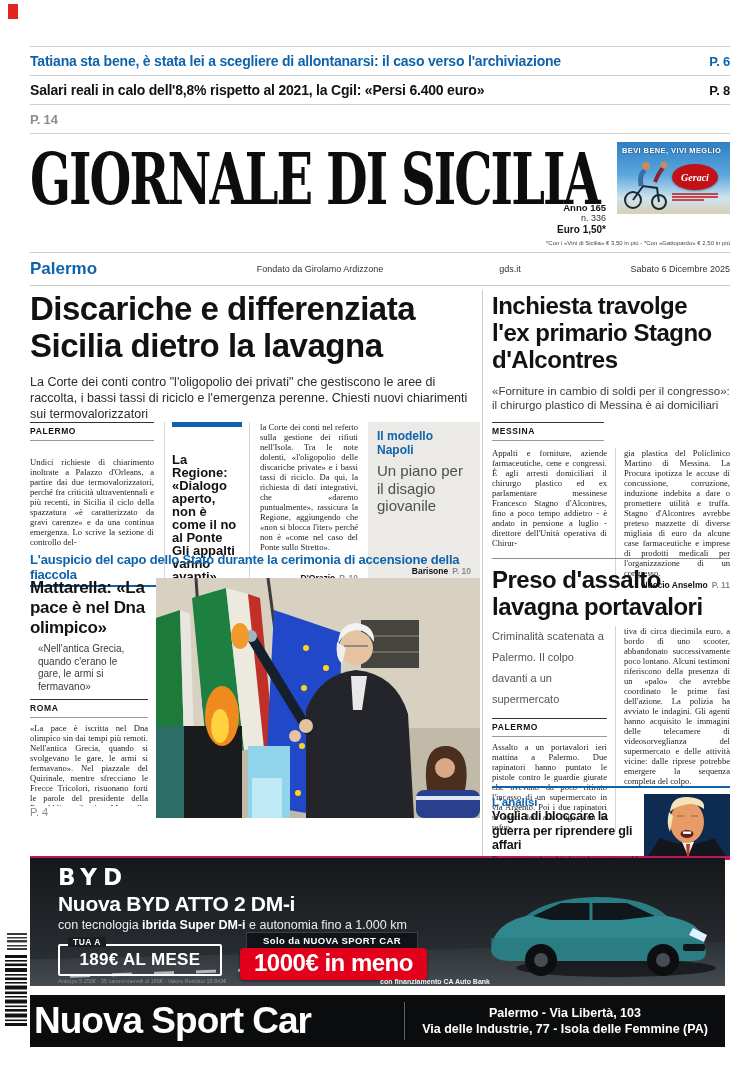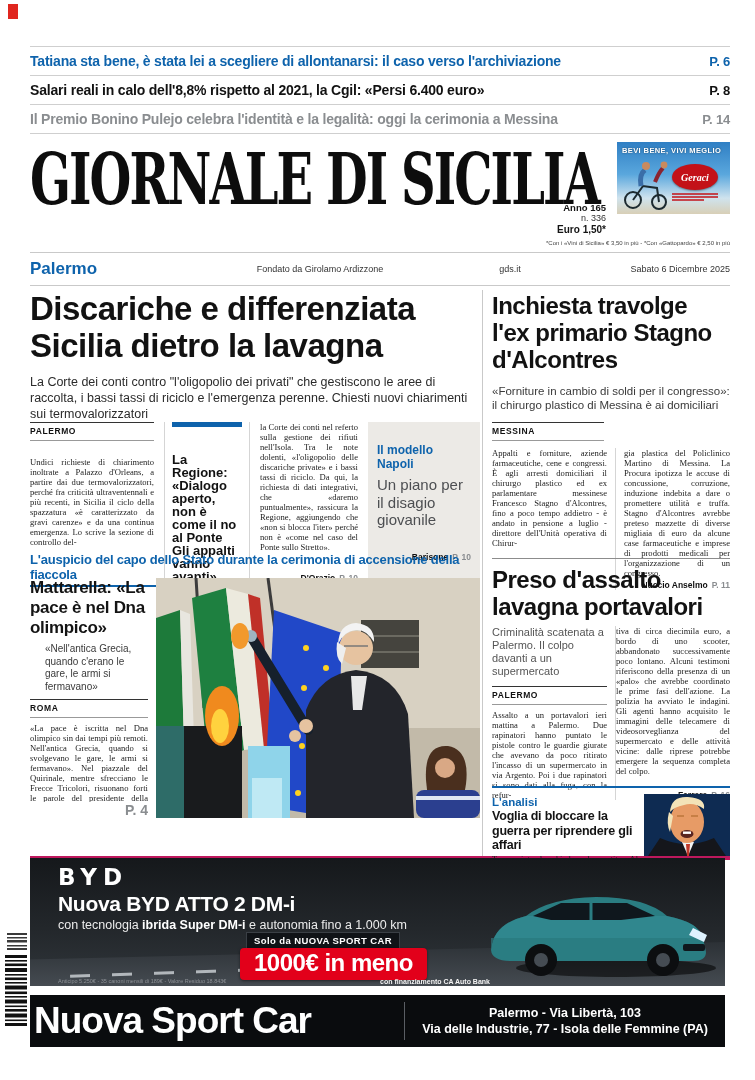--- a/index.html
+++ b/index.html
@@ -69,53 +69,53 @@
   .bypage{color:#8a8d90;margin-left:4px;}
 
   .lead-cols{position:absolute;left:0;top:132px;width:450px;height:126px;display:grid;
              grid-template-columns:124px 86px 98px 1fr;column-gap:10px;}
   .lcol1 .body-serif{margin-top:16px;height:96px;}
   .quote-col{border-left:1px solid #d5d5d5;border-right:1px solid #d5d5d5;padding:0 7px;}
   .qbar{height:5px;background:#0e63ac;margin-bottom:5px;}
   .qtext{font-size:13px;line-height:13px;font-weight:bold;color:#111;margin-top:26px;}
   .lcol3{display:flex;flex-direction:column;}
   .lcol3 .body-serif{flex:1;}
-  .side-box{background:#eceae6;padding:21px 9px;display:flex;flex-direction:column;}
+  .side-box{background:#eceae6;padding:7px 9px;display:flex;flex-direction:column;}
   .sb-kicker{color:#0e63ac;font-weight:bold;font-size:12px;}
   .sb-title{font-size:15px;line-height:17.5px;color:#4d4f52;margin-top:5px;flex:1;}
 
   .fiaccola-banner{position:absolute;left:0;top:262px;width:450px;}
   .fiaccola-banner .fb-text{font-size:13px;font-weight:bold;color:#0e63ac;letter-spacing:-.2px;}
   .fiaccola-banner .fb-rule{height:2px;background:#0e63ac;margin-top:3px;}
 
   .matta-row{position:absolute;left:0;top:288px;width:450px;height:240px;}
   .matta-col{position:absolute;left:0;top:0;width:118px;height:240px;display:flex;flex-direction:column;}
   .matta-headline{margin:0;font-size:17px;line-height:20px;font-weight:bold;letter-spacing:-.3px;}
-  .matta-sub{margin:5px 15px 6px;font-size:10px;line-height:12.5px;color:#3a3a3a;}
+  .matta-sub{margin:5px 8px 6px;font-size:10px;line-height:12.5px;color:#3a3a3a;}
   .matta-body{margin-top:5px;flex:1;}
-  .matta-page{text-align:right;font-size:14px;font-weight:bold;color:#8a8d90;}
+  .matta-page{text-align:left;font-size:11px;font-weight:normal;color:#8a8d90;}
   .matta-photo{position:absolute;left:126px;top:0;width:324px;height:240px;margin:0;background:#d8d1c2;}
 
   
   .rt-headline{position:absolute;left:0;top:2px;font-size:24px;line-height:27px;}
   .rt-subhead{position:absolute;left:0;top:94px;margin:0;font-size:11.5px;line-height:14px;color:#3a3a3a;width:238px;}
   .rt-kicker{position:absolute;left:0;top:132px;width:112px;}
   .rt-cols{position:absolute;left:0;top:158px;width:238px;height:104px;display:grid;
            grid-template-columns:1fr 1fr;column-gap:8px;}
   .rt-cols .c2{border-left:1px solid #d5d5d5;padding-left:8px;display:flex;flex-direction:column;}
   .rt-cols .c2 .body-serif{flex:1;}
   .rt-rule{position:absolute;left:0;top:268px;width:238px;height:1px;background:#8c8c8c;}
 
   .rm-headline{position:absolute;left:0;top:276px;font-size:24px;line-height:27px;}
   .rm-row{position:absolute;left:0;top:336px;width:238px;height:152px;display:grid;
           grid-template-columns:1fr 1fr;column-gap:8px;}
   .rm-left{display:flex;flex-direction:column;}
-  .rm-sub{margin:0 0 8px;font-size:11px;line-height:13px;color:#555;}
+  .rm-sub{margin:0 0 8px;font-size:11px;line-height:21px;color:#555;}
   .rm-left .body-serif{flex:1;margin-top:5px;}
-  .rm-right{border-left:1px solid #d5d5d5;display:flex;flex-direction:column;}
+  .rm-right{border-left:1px solid #d5d5d5;padding-left:8px;display:flex;flex-direction:column;}
   .rm-right .body-serif{flex:1;}
   .blue-rule{position:absolute;left:0;top:496px;width:238px;height:2px;background:#0e63ac;}
 
   .an-block{position:absolute;left:0;top:504px;width:238px;height:62px;}
   .an-left{position:absolute;left:0;top:2px;width:146px;display:flex;flex-direction:column;height:60px;}
   .an-kicker{color:#0e63ac;font-weight:bold;font-size:11.5px;}
   .an-headline{margin:1px 0 2px;font-size:12.5px;line-height:14.5px;font-weight:bold;letter-spacing:-.2px;}
   .an-text{font-family:"Liberation Serif",serif;font-size:8.4px;line-height:10px;text-align:justify;color:#1c1c1c;}
   .trump-photo{position:absolute;right:0;top:0;width:86px;height:62px;margin:0;background:#0e2b52;}
 
@@ -132,21 +132,21 @@
             font-family:"DejaVu Sans",sans-serif;}
   .byd-title{position:absolute;left:28px;top:34px;font-size:21px;font-weight:bold;letter-spacing:-.3px;}
   .byd-sub{position:absolute;left:28px;top:60px;font-size:12.5px;color:#ececec;}
   .byd-sub b{color:#fff;}
   .byd-offer{position:absolute;left:28px;top:86px;width:160px;height:28px;border:2px solid #fff;
              border-radius:2px;display:flex;align-items:center;justify-content:center;}
   .byd-offer-label{position:absolute;left:8px;top:-9px;font-size:8.5px;font-weight:bold;
                    background:#191d21;padding:0 5px;letter-spacing:.5px;}
   .byd-price{font-size:17px;font-weight:bold;letter-spacing:.3px;}
   .byd-chip{position:absolute;left:216px;top:74px;background:#101317;border:1px solid #3a3f45;
-            padding:2px 7px;font-size:9.5px;font-weight:bold;letter-spacing:.4px;}
+            padding:2px 16px;font-size:9.5px;font-weight:bold;letter-spacing:.4px;}
   .byd-discount{position:absolute;left:210px;top:90px;background:#e2001a;border-radius:4px;
                 padding:1px 14px 3px;font-size:24px;font-weight:bold;letter-spacing:-.5px;
                 box-shadow:0 1px 3px rgba(0,0,0,.5);}
   .byd-financing{position:absolute;left:250px;top:120px;width:210px;text-align:right;
                  font-size:7px;font-weight:bold;color:#f4f4f4;}
   .byd-fine{position:absolute;left:28px;bottom:2px;font-size:5.5px;color:#8d9196;}
 
   
   .dealer-bar{position:absolute;left:30px;top:995px;width:695px;height:52px;background:#0a0c0e;
               display:flex;align-items:center;}
@@ -165,21 +165,20 @@
   <div class="topstrip">
     <div class="strip-row c-blue">
       <span>Tatiana sta bene, è stata lei a scegliere di allontanarsi: il caso verso l'archiviazione</span>
       <span class="strip-page">P. 6</span>
     </div>
     <div class="strip-row c-black">
       <span>Salari reali in calo dell'8,8% rispetto al 2021, la Cgil: «Persi 6.400 euro»</span>
       <span class="strip-page">P. 8</span>
     </div>
     <div class="strip-row c-gray">
-      <span>Il Premio Bonino Pulejo celebra l'identità e la legalità: oggi la cerimonia a Messina</span>
       <span class="strip-page">P. 14</span>
     </div>
   </div>
 
   <div class="masthead">
     <h1 class="logo">GIORNALE DI SICILIA</h1>
     <div class="geraci-ad">
       <svg class="cyclist" width="52" height="54" viewBox="0 0 52 54">
         <circle cx="14" cy="44" r="8" fill="none" stroke="#1c2a30" stroke-width="2"></circle>
         <circle cx="40" cy="46" r="7" fill="none" stroke="#1c2a30" stroke-width="2"></circle>
@@ -381,20 +380,24 @@
       <circle cx="110" cy="88" r="16" fill="#0c0e10"></circle>
         <circle cx="110" cy="88" r="7" fill="#454c53"></circle>
       <circle cx="232" cy="88" r="16" fill="#0c0e10"></circle>
         <circle cx="232" cy="88" r="7" fill="#454c53"></circle>
       <polygon points="262,56 276,63 273,70 258,63" fill="#dff2ff"></polygon>
       <rect x="252" y="72" width="22" height="7" rx="2" fill="#10171c"></rect>
     </svg>
     <div class="byd-logo">BYD</div>
     <div class="byd-title">Nuova BYD ATTO 2 DM-i</div>
     <div class="byd-sub"><span>con tecnologia </span><b>ibrida Super DM-i</b><span> e autonomia fino a 1.000 km</span></div>
+    <div class="byd-offer">
+      <span class="byd-offer-label">TUA A</span>
+      <span class="byd-price">189€ AL MESE</span>
+    </div>
     <div class="byd-chip">Solo da NUOVA SPORT CAR</div>
     <div class="byd-discount">1000€ in meno</div>
     <div class="byd-financing">con finanziamento CA Auto Bank</div>
     <div class="byd-fine">Anticipo 5.250€ - 35 canoni mensili di 189€ - Valore Residuo 18.843€</div>
   </div>
 
   <div class="dealer-bar">
     <div class="dealer-name">Nuova Sport Car</div>
     <div class="dealer-divider"></div>
     <div class="dealer-addr">

